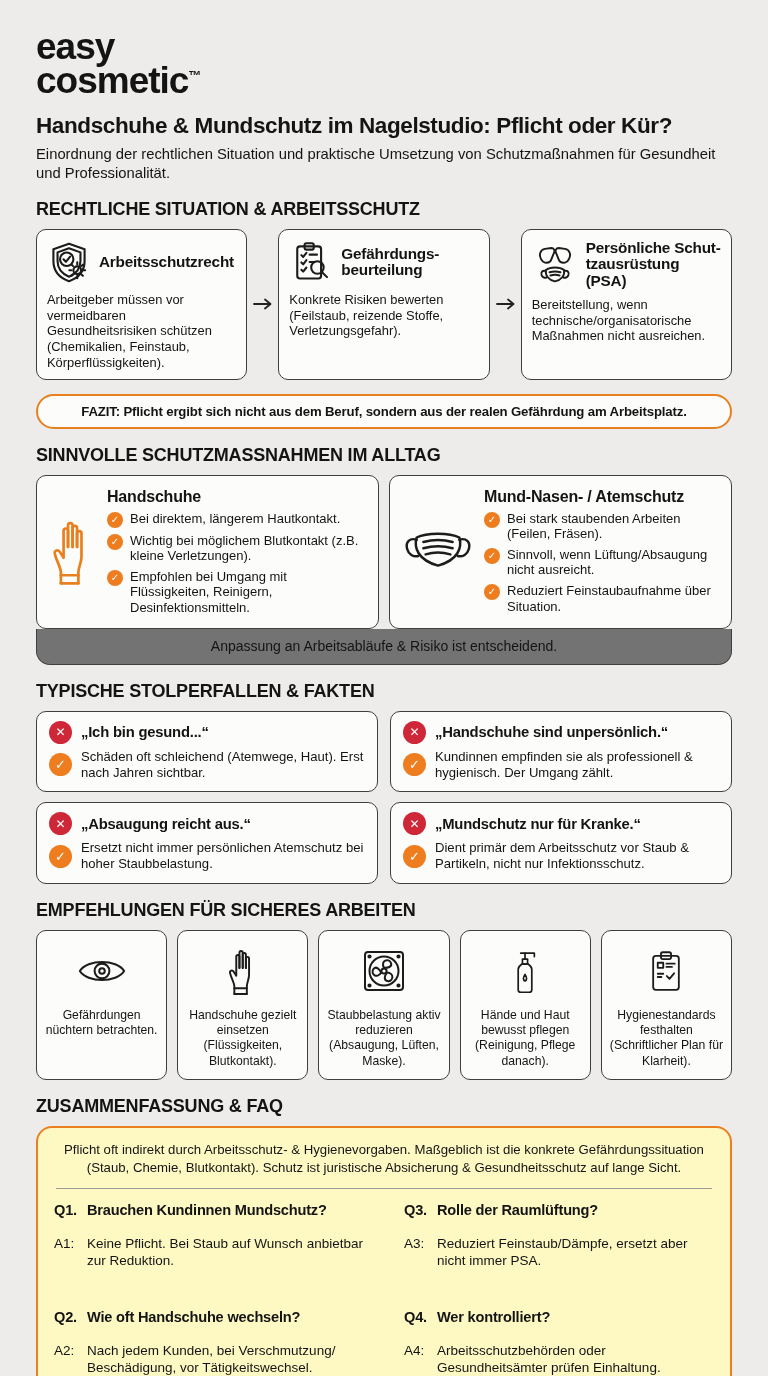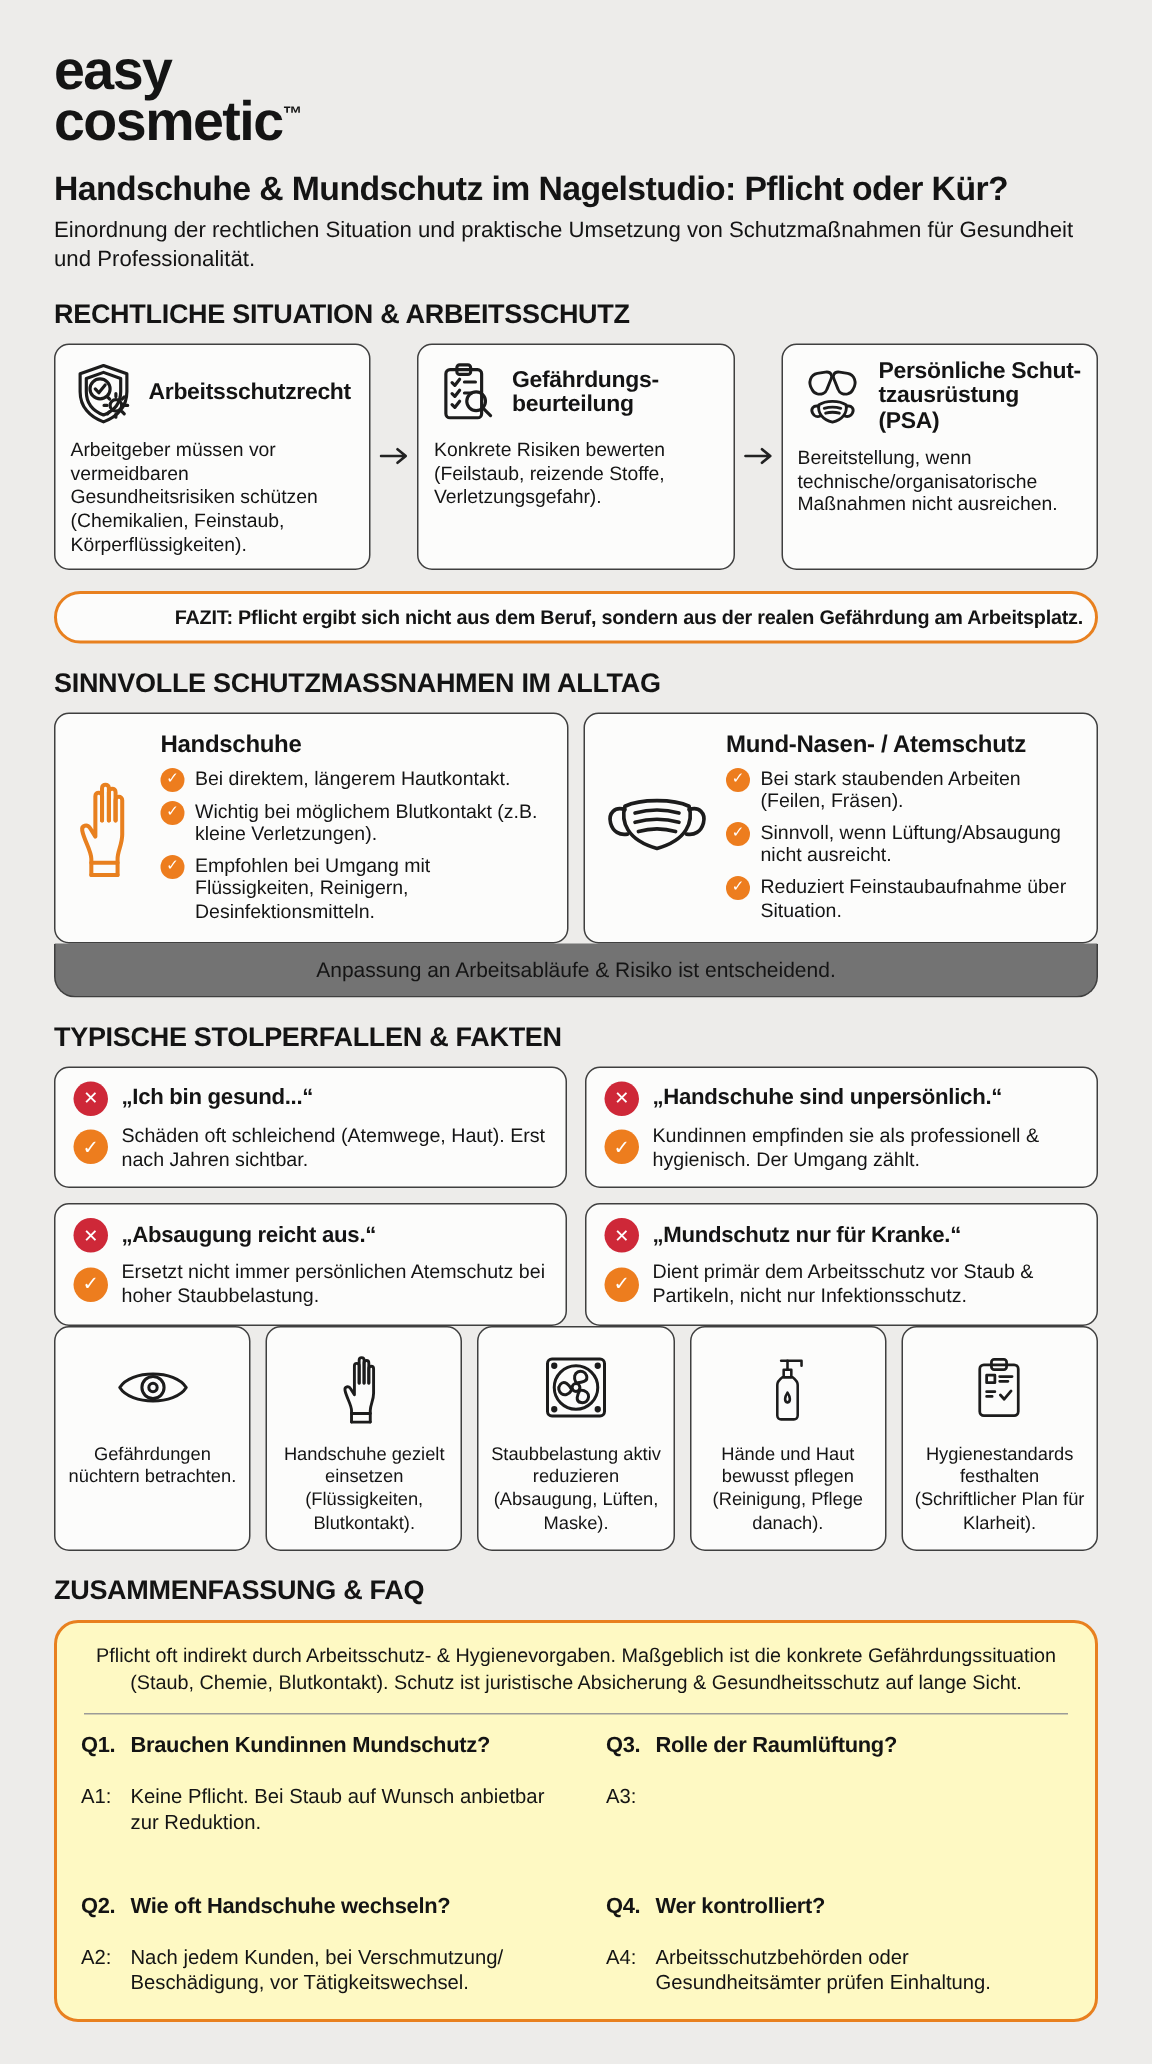--- a/index.html
+++ b/index.html
@@ -27,21 +27,21 @@
   .row3 { display: flex; align-items: stretch; gap: 6px; }
   .lcard { flex: 1; padding: 10px 10px 8px; }
   .lhead { display: flex; align-items: center; gap: 8px; }
   .lhead .ttl { font-size: 15.3px; font-weight: 700; line-height: 1.07; letter-spacing: -0.2px; }
   .preline { white-space: pre-line; }
   .lbody { font-size: 12.9px; line-height: 1.22; margin-top: 8px; }
   .arrow { align-self: center; flex: 0 0 18px; display: flex; justify-content: center; }
 
   .fazit {
     margin-top: 14px; background: #fcfcfb; border: 2.5px solid #E8801F;
-    border-radius: 20px; padding: 8px 8px; text-align: right;
+    border-radius: 20px; padding: 8px 8px; text-align: center;
     font-weight: 700; font-size: 13.2px; letter-spacing: -0.15px;
   }
 
   
   .m-row { display: flex; gap: 10px; }
   .mcard { flex: 1; padding: 11px 12px 12px; display: flex; gap: 10px; }
   .micol { flex: 0 0 auto; display: flex; align-items: center; justify-content: center; }
   .mcol { flex: 1; }
   .mttl { font-size: 16px; font-weight: 700; margin: 1px 0 4px; letter-spacing: -0.2px; }
   .bullet { display: flex; gap: 7px; margin-top: 5px; font-size: 13px; line-height: 1.2; align-items: flex-start; }
@@ -284,20 +284,21 @@
         <span class="badge x">✕</span>
         <span class="claim">„Mundschutz nur für Kranke.“</span>
       </div>
       <div class="myrow bot">
         <span class="badge ok">✓</span>
         <span class="fact">Dient primär dem Arbeitsschutz vor Staub &amp; Partikeln, nicht nur Infektionsschutz.</span>
       </div>
     </div>
   </div>
 
+  <div class="sec-h">EMPFEHLUNGEN FÜR SICHERES ARBEITEN</div>
   <div class="rec-row">
 
     <div class="card rcard">
       <div class="ric">
         <svg width="48" height="34" viewBox="0 0 52 36" fill="none" stroke="#1c1c1c" stroke-width="2.2" stroke-linecap="round" stroke-linejoin="round">
           <path d="M2 18 C10 5 42 5 50 18 C42 31 10 31 2 18 Z"></path>
           <circle cx="26" cy="18" r="8"></circle>
           <circle cx="26" cy="18" r="3"></circle>
         </svg>
       </div>
@@ -392,20 +393,21 @@
         </div>
       </div>
 
       <div>
         <div class="q">
           <span class="qlab">Q3.</span>
           <span>Rolle der Raumlüftung?</span>
         </div>
         <div class="a">
           <span class="alab">A3:</span>
+          <span>Reduziert Feinstaub/Dämpfe, ersetzt aber nicht immer PSA.</span>
         </div>
       </div>
 
       <div>
         <div class="q">
           <span class="qlab">Q4.</span>
           <span>Wer kontrolliert?</span>
         </div>
         <div class="a">
           <span class="alab">A4:</span>

